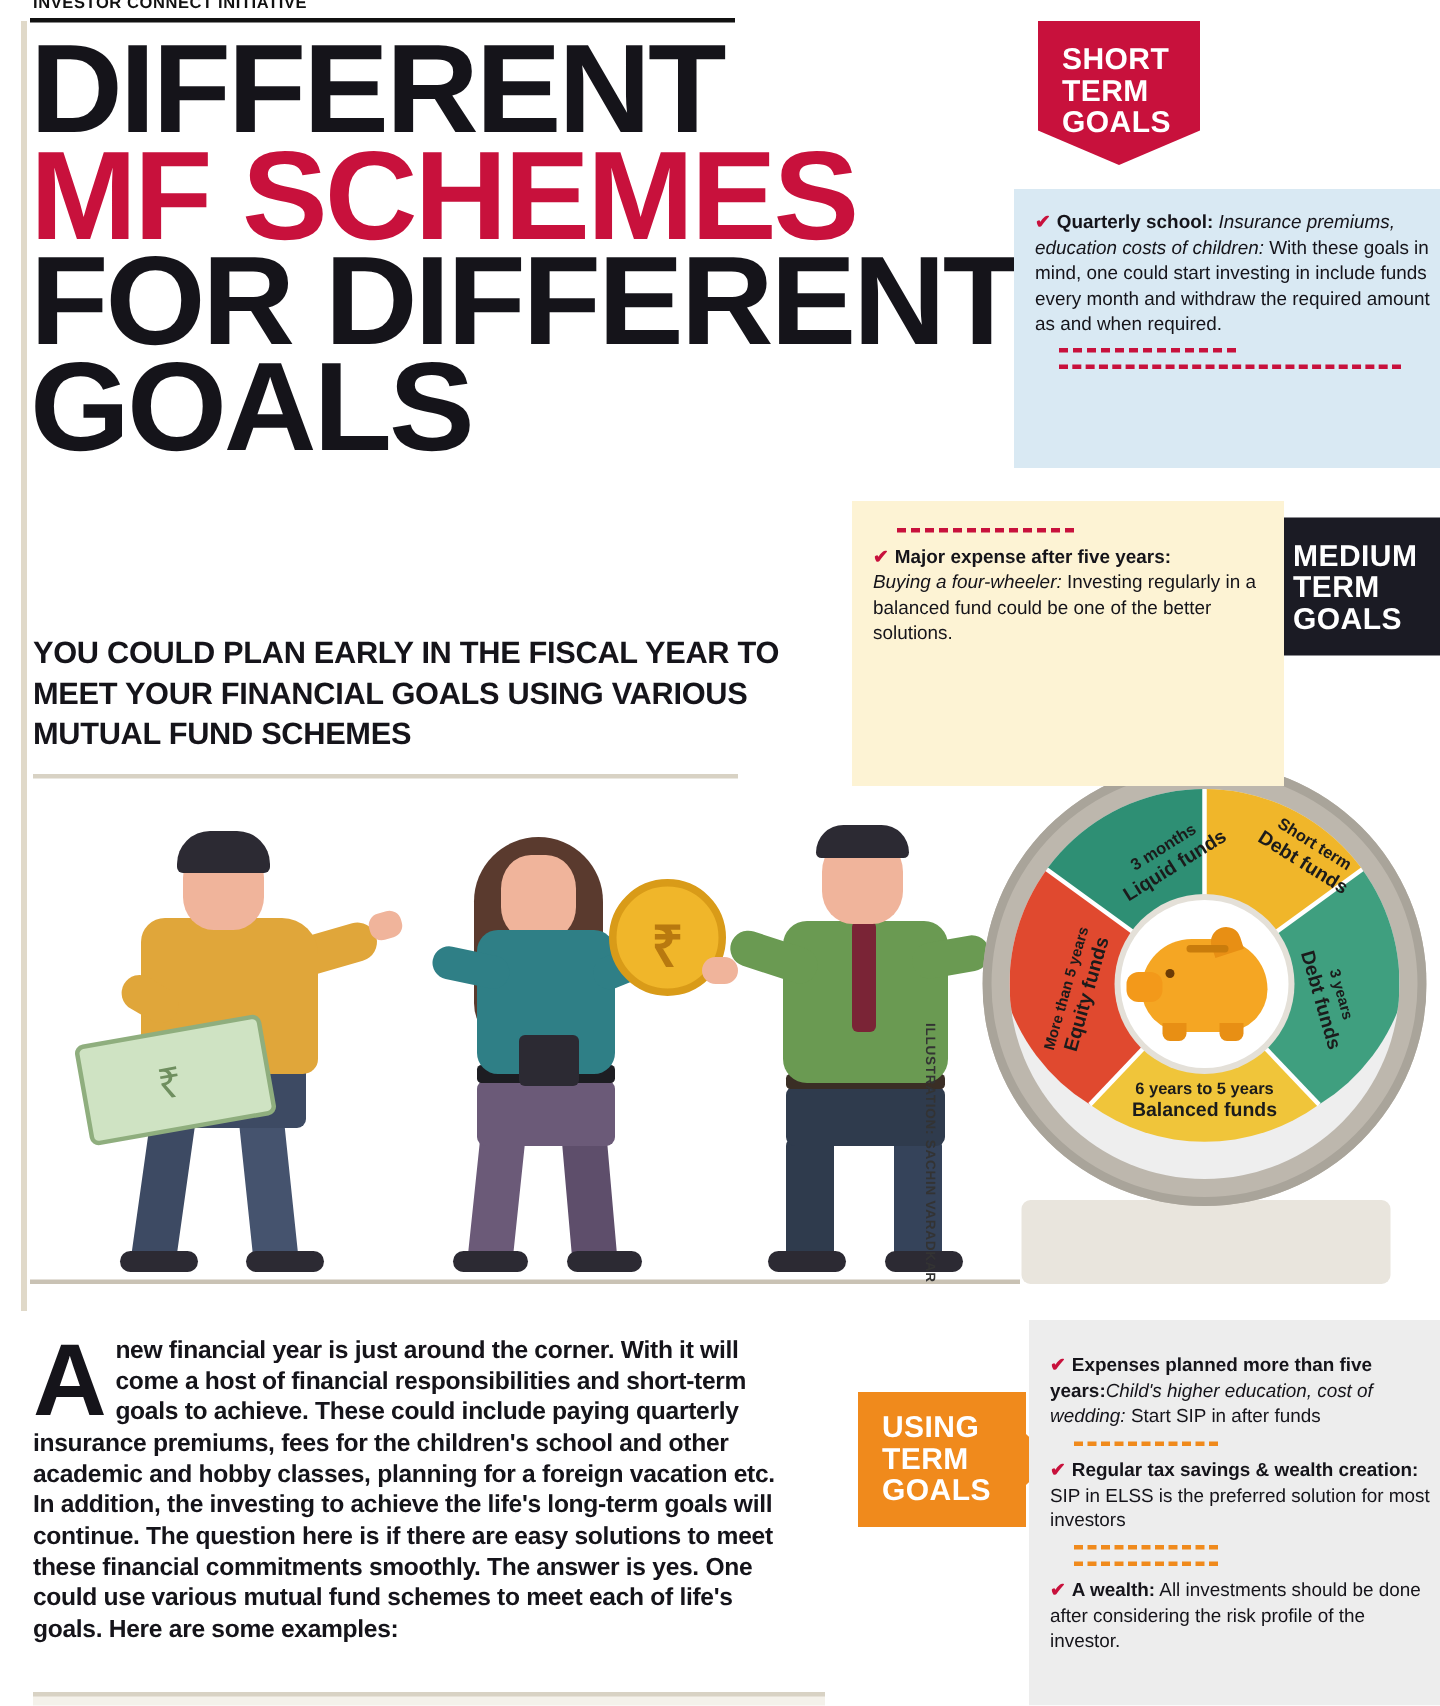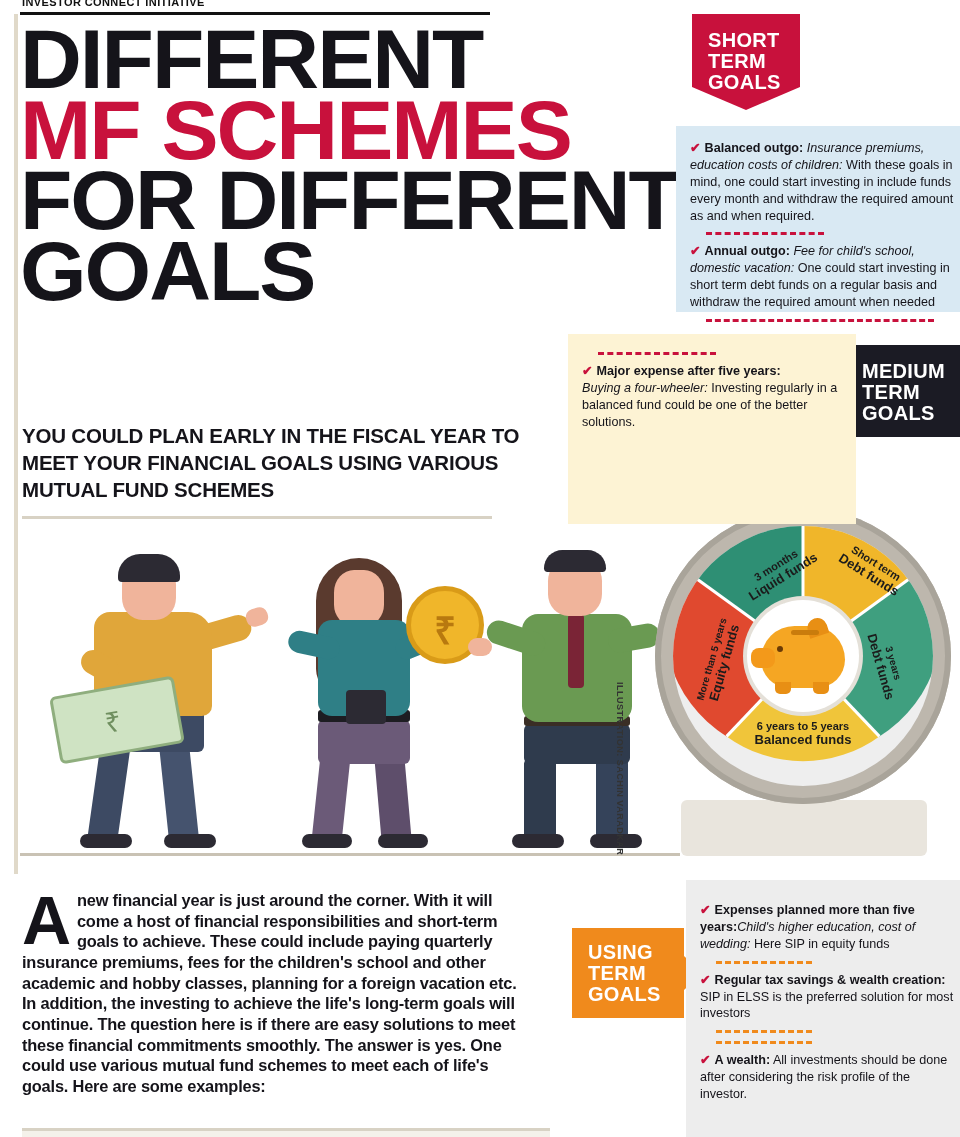--- a/index.html
+++ b/index.html
@@ -514,44 +514,40 @@
 
   <div class="pointer">
     <div class="cap"></div>
     <div class="tip"></div>
   </div>
 </div>
 
 <div class="tag tag-short">SHORT TERM GOALS</div>
 <div class="box box-short">
   <div class="item">
-    <span class="tick">✔</span><b>Balanced outgo:</b>
+    <span class="tick">✔</span><b>Quarterly school:</b>
     <i>Insurance premiums, education costs of children:</i><span> With these goals in mind, one could start investing in include funds every month and withdraw the required amount as and when required.</span>
   </div>
   <div class="dash"></div>
-  <div class="item">
-    <span class="tick">✔</span><b>Annual outgo:</b>
-    <i>Fee for child's school, domestic vacation:</i><span> One could start investing in short term debt funds on a regular basis and withdraw the required amount when needed</span>
-  </div>
   <div class="dash" style="width:228px"></div>
 </div>
 
 <div class="tag tag-medium">MEDIUM TERM GOALS</div>
 <div class="box box-medium">
   <div class="dash"></div>
   <div class="item">
     <span class="tick">✔</span><b>Major expense after five years:</b><br>
     <i>Buying a four-wheeler:</i><span> Investing regularly in a balanced fund could be one of the better solutions.</span>
   </div>
 </div>
 
 <div class="tag tag-long">USING TERM GOALS</div>
 <div class="box box-long">
   <div class="item">
-    <span class="tick">✔</span><b>Expenses planned more than five years:</b><i>Child's higher education, cost of wedding:</i><span> Here SIP in equity funds</span>
+    <span class="tick">✔</span><b>Expenses planned more than five years:</b><i>Child's higher education, cost of wedding:</i><span> Start SIP in after funds</span>
   </div>
   <div class="dash dash-orange" style="width:96px"></div>
   <div class="item">
     <span class="tick">✔</span><b>Regular tax savings &amp; wealth creation:</b><span> SIP in ELSS is the preferred solution for most investors</span>
   </div>
   <div class="dash dash-orange" style="width:96px"></div>
   <div class="dash dash-orange" style="width:96px"></div>
   <div class="item">
     <span class="tick">✔</span><b>A wealth:</b><span> All investments should be done after considering the risk profile of the investor.</span>
   </div>

